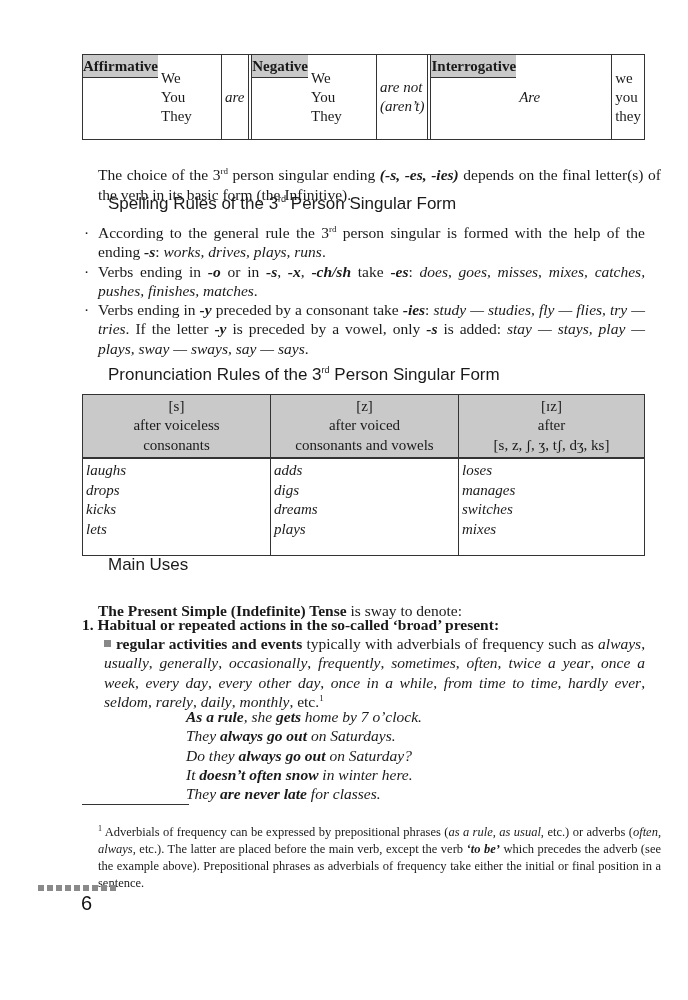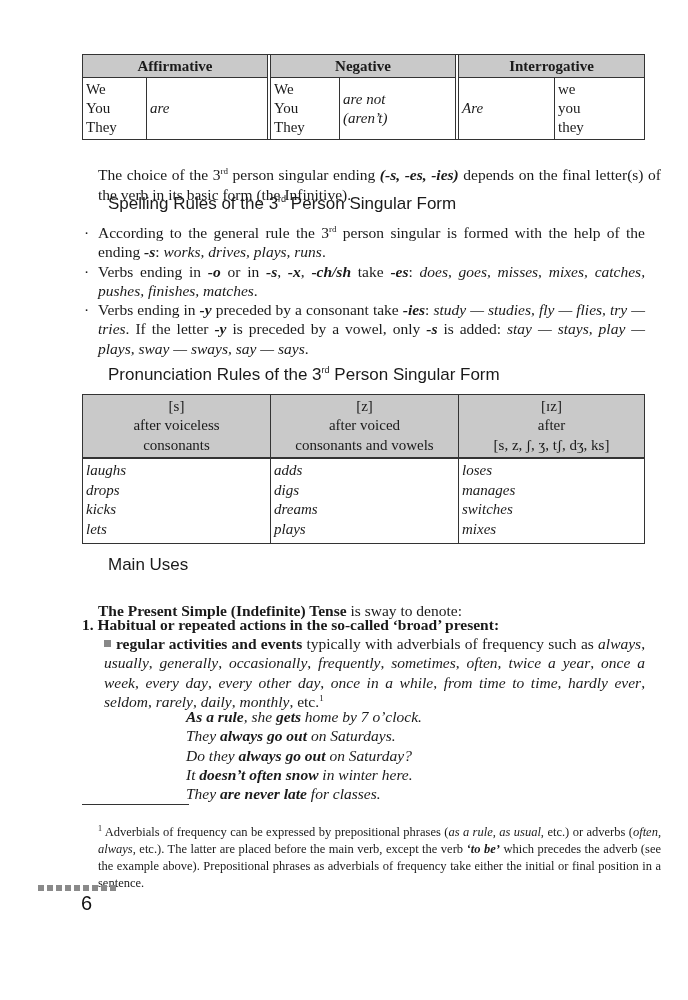--- a/index.html
+++ b/index.html
@@ -6,39 +6,39 @@
   body { width: 688px; height: 1000px; position: relative; overflow: hidden;
          font-family: "Liberation Serif", serif; color: #1a1a1a; }
   .page { position: absolute; left: 82px; top: 54px; width: 564px; }
   .sans { font-family: Liberation Sans, sans-serif; margin-left: 26px; }
   i, .it { font-style: italic; }
   b, .bd { font-weight: bold; }
   sup { font-size: 9px; vertical-align: super; line-height: 0; }
 
   
   .t1 { position: absolute; left: 0; top: 0; width: 563px; height: 86px; border: 1px solid #333; box-sizing: border-box; display: flex; }
-  .t1 .grp { display: flex; flex-direction: column; box-sizing: border-box; }
+  .t1 .grp { display: flex; flex-direction: row; box-sizing: border-box; }
   .t1 .grp + .grp { border-left: 4px double #333; }
   .t1 .hdr { background: #c9c9c9; height: 22px; line-height: 22px; text-align: center; font-weight: bold; font-size: 15px; border-bottom: 1px solid #333; }
   .t1 .body { display: flex; flex: 1; }
   .t1 .cell { font-size: 15px; line-height: 19px; padding: 2px 3px; box-sizing: border-box; display: flex; flex-direction: column; justify-content: center; }
   .t1 .cell + .cell { border-left: 1px solid #333; }
 
   p { margin: 16px; }
   .para { position: absolute; left: 0; width: 563px; font-size: 15.5px; line-height: 19.5px; text-align: justify; }
   .heading { position: absolute; left: 0; font-size: 17px; line-height: 22px; }
   .bullets { position: absolute; left: 0; width: 563px; font-size: 15.5px; line-height: 19.3px; }
   .bullet { position: relative; padding-left: 16px; text-align: justify; }
   .bullet .dot { position: absolute; left: 2px; top: 0; }
 
   
   .t2 { position: absolute; left: 0; top: 340px; width: 563px; border: 1px solid #333; box-sizing: border-box; border-collapse: collapse; }
   .t2 td, .t2 th { border: 1px solid #333; padding: 0 3px; vertical-align: top; }
   .t2 th { background: #c9c9c9; font-weight: normal; text-align: center; font-size: 15px; line-height: 19.5px; height: 62px; vertical-align: middle; border-bottom: 2px solid #333; }
-  .t2 td { font-style: italic; font-size: 15px; line-height: 19.5px; padding-top: 2px; padding-bottom: 4px; height: 78px; }
+  .t2 td { font-style: italic; font-size: 15px; line-height: 19.5px; padding-top: 2px; padding-bottom: 16px; height: 78px; }
   .t2 .c1 { width: 181px; } .t2 .c2 { width: 181px; }
 
   .numbered { position: absolute; left: 0; font-size: 15.5px; line-height: 19.5px; font-weight: bold; text-align: center; }
   .sub { position: absolute; left: 22px; width: 541px; font-size: 15.5px; line-height: 19.3px; text-align: justify; }
   .sub .sq { display: inline-block; width: 7px; height: 7px; background: #888; margin-right: 5px; vertical-align: 2px; }
   .examples { position: absolute; left: 104px; font-size: 15.5px; line-height: 19.3px; font-style: italic; }
   .fn-rule { position: absolute; left: 0; top: 750px; width: 107px; height: 1px; background: #333; }
   .footnote { position: absolute; left: 0; top: 754px; width: 563px; font-size: 12.5px; line-height: 17px; text-align: justify; }
   .footnote sup { font-size: 8px; }
   .pager { position: absolute; left: 38px; top: 885px; }

